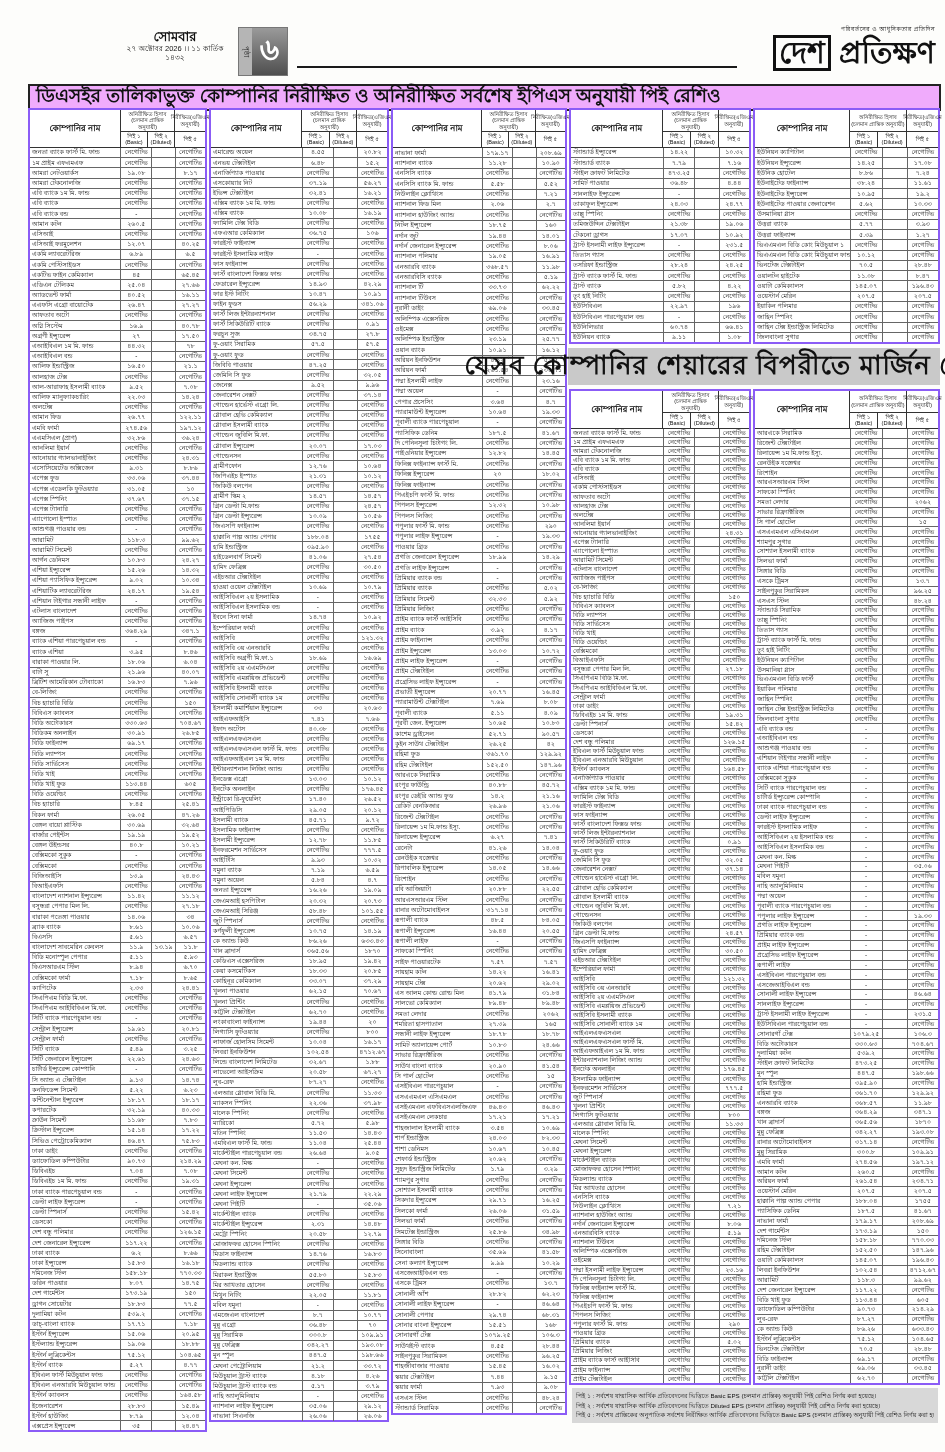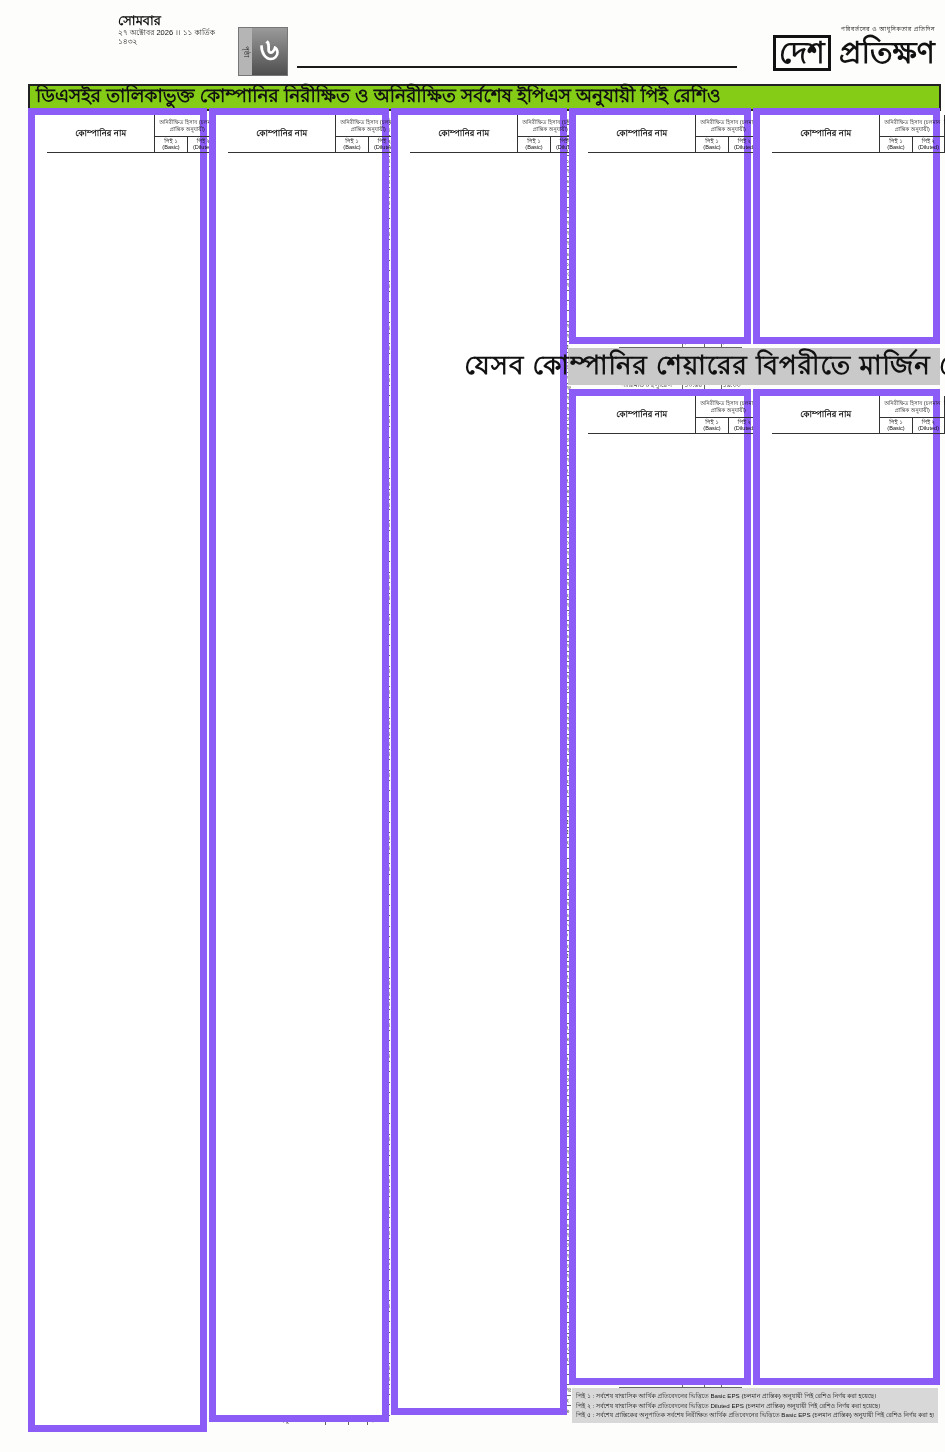--- a/index.html
+++ b/index.html
@@ -1,37 +1,37 @@
 <!DOCTYPE html>
 <html><head>
 <meta charset="utf-8">
 <style>
   html,body{margin:0;padding:0;background:#e8e8e8;}
   .page{position:relative;width:945px;height:1452px;background:#fdfdfb;margin:0 auto;
         font-family:"Liberation Sans","DejaVu Sans",sans-serif;color:#111;overflow:hidden;}
   
-  .dateblock{position:absolute;left:118px;top:14px;width:114px;text-align:left;line-height:1.15;}
+  .dateblock{position:absolute;left:118px;top:30px;width:114px;text-align:center;line-height:1.15;}
   .dateblock .day{font-size:13px;font-weight:bold;}
   .dateblock .dt{font-size:7.5px;}
   .pagebox{position:absolute;left:238px;top:27px;width:48px;height:47px;display:flex;border:1px solid #777;}
   .pagebox .strip{width:13px;background:#b5b5b5;color:#222;writing-mode:vertical-rl;
                   font-size:7px;display:flex;align-items:center;justify-content:center;}
   .pagebox .num{flex:1;background:linear-gradient(180deg,#9a9a9a,#4f4f4f);color:#fff;
                 font-size:30px;font-weight:bold;display:flex;align-items:center;justify-content:center;}
   .sec-title{position:absolute;left:297px;top:31px;font-size:24px;font-weight:bold;letter-spacing:.5px;}
   .sec-rule{position:absolute;left:297px;top:66px;width:440px;height:2px;background:#1a1a1a;}
   .logo{position:absolute;right:10px;top:24px;text-align:right;padding-left:6px;}
   .logo .tagline{font-size:6px;letter-spacing:.5px;}
   .logo .logo-text{font-size:30px;font-weight:900;line-height:1;white-space:nowrap;}
   .logo .logo-desh{border:3px solid #111;padding:0 3px;display:inline-block;}
   
   .main-title{position:absolute;left:28px;top:84px;width:903px;height:23px;border:2px solid #222;
-              background:#84cc16;font-size:18.5px;font-weight:bold;display:flex;align-items:center;padding-left:6px;}
+              background:#f0abfc;font-size:18.5px;font-weight:bold;display:flex;align-items:center;padding-left:6px;}
   
-  .table{position:absolute;border:7px solid #8b5cf6;display:flex;background:#fff;box-sizing:border-box;padding-left:12px;}
+  .table{position:absolute;border:2px solid #8b5cf6;display:flex;flex-direction:column;background:#fff;box-sizing:border-box;}
   .thead{display:flex;border-bottom:1px solid #333;height:37px;flex:0 0 auto;}
   .hc.name{width:52%;display:flex;align-items:center;justify-content:center;font-size:8.5px;font-weight:bold;border-right:1px solid #333;text-align:center;}
   .hgroup{width:31%;display:flex;flex-direction:column;border-right:1px solid #333;}
   .hgroup.aud{width:17%;border-right:none;}
   .hg-top{flex:1;font-size:5.4px;text-align:center;border-bottom:1px solid #333;display:flex;align-items:center;justify-content:center;padding:0 1px;line-height:1.15;}
   .hg-bot{display:flex;height:15px;}
   .hg-bot .hc{flex:1;font-size:5.6px;display:flex;align-items:center;justify-content:center;border-right:1px solid #333;text-align:center;line-height:1;}
   .hg-bot .hc:last-child{border-right:none;}
   .tbody{flex:1;display:flex;flex-direction:column;min-height:0;}
   .tr{flex:1;display:flex;border-bottom:1px solid #666;min-height:0;}

